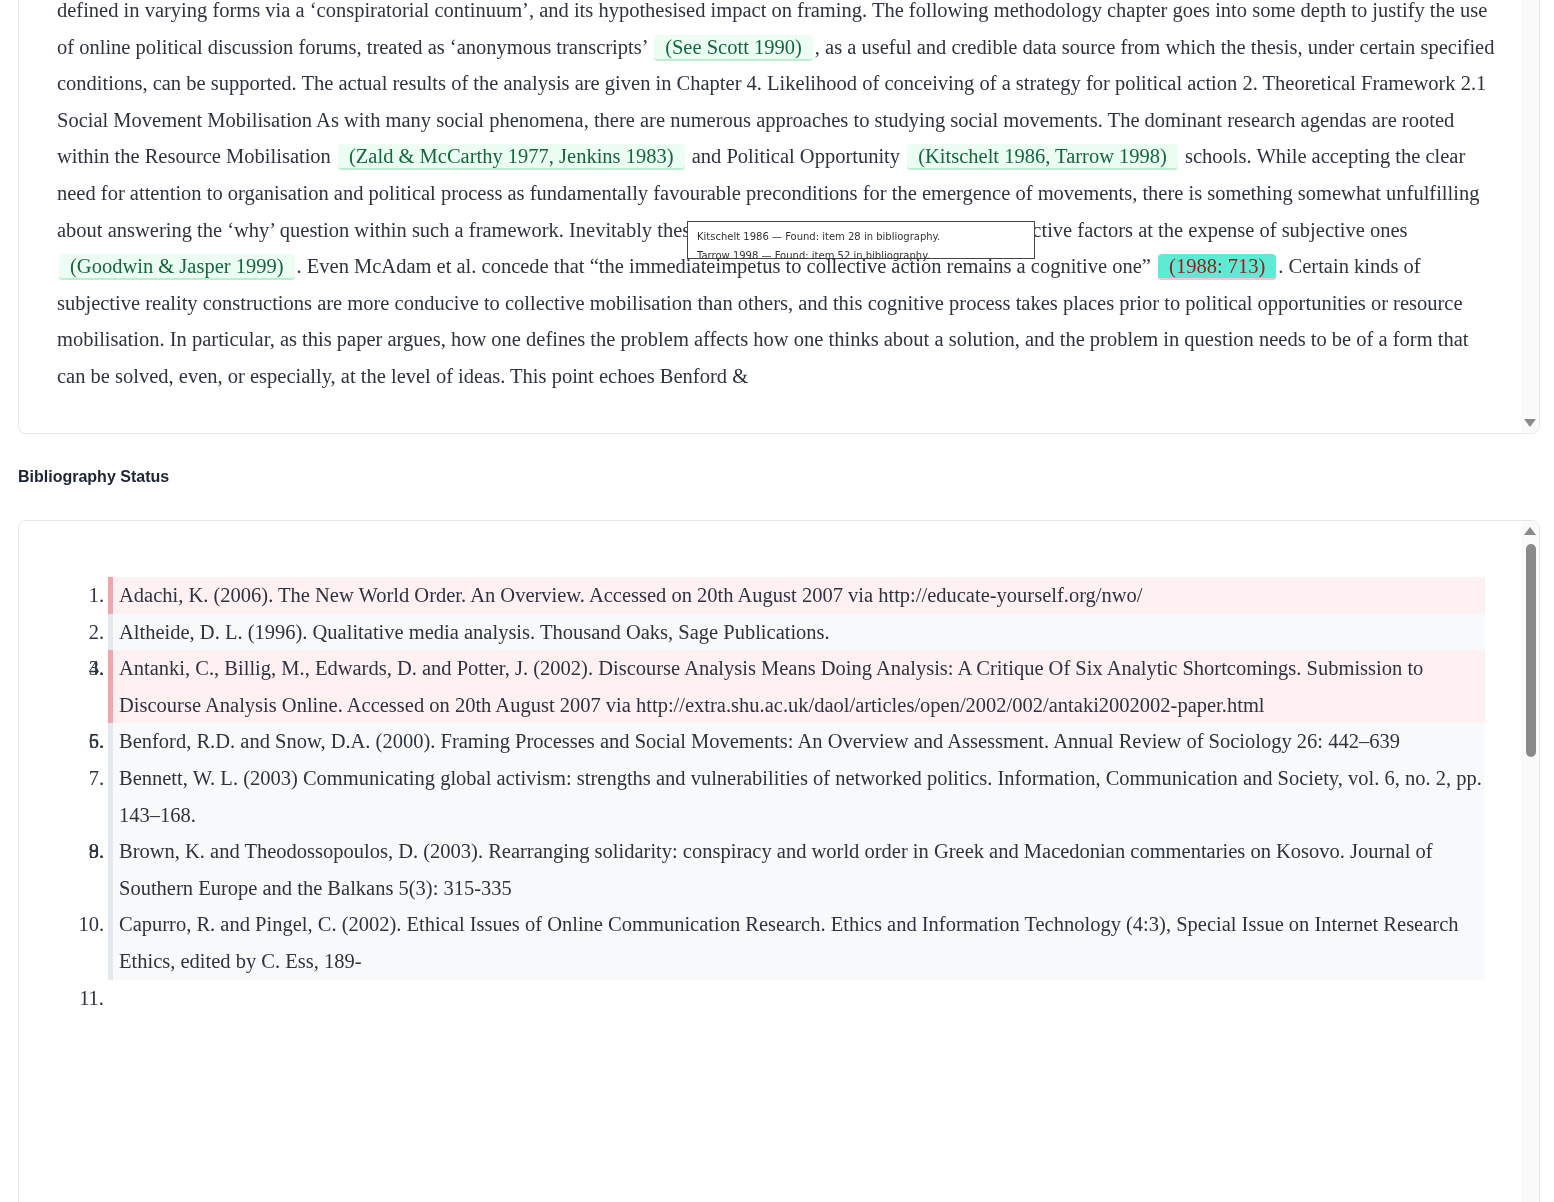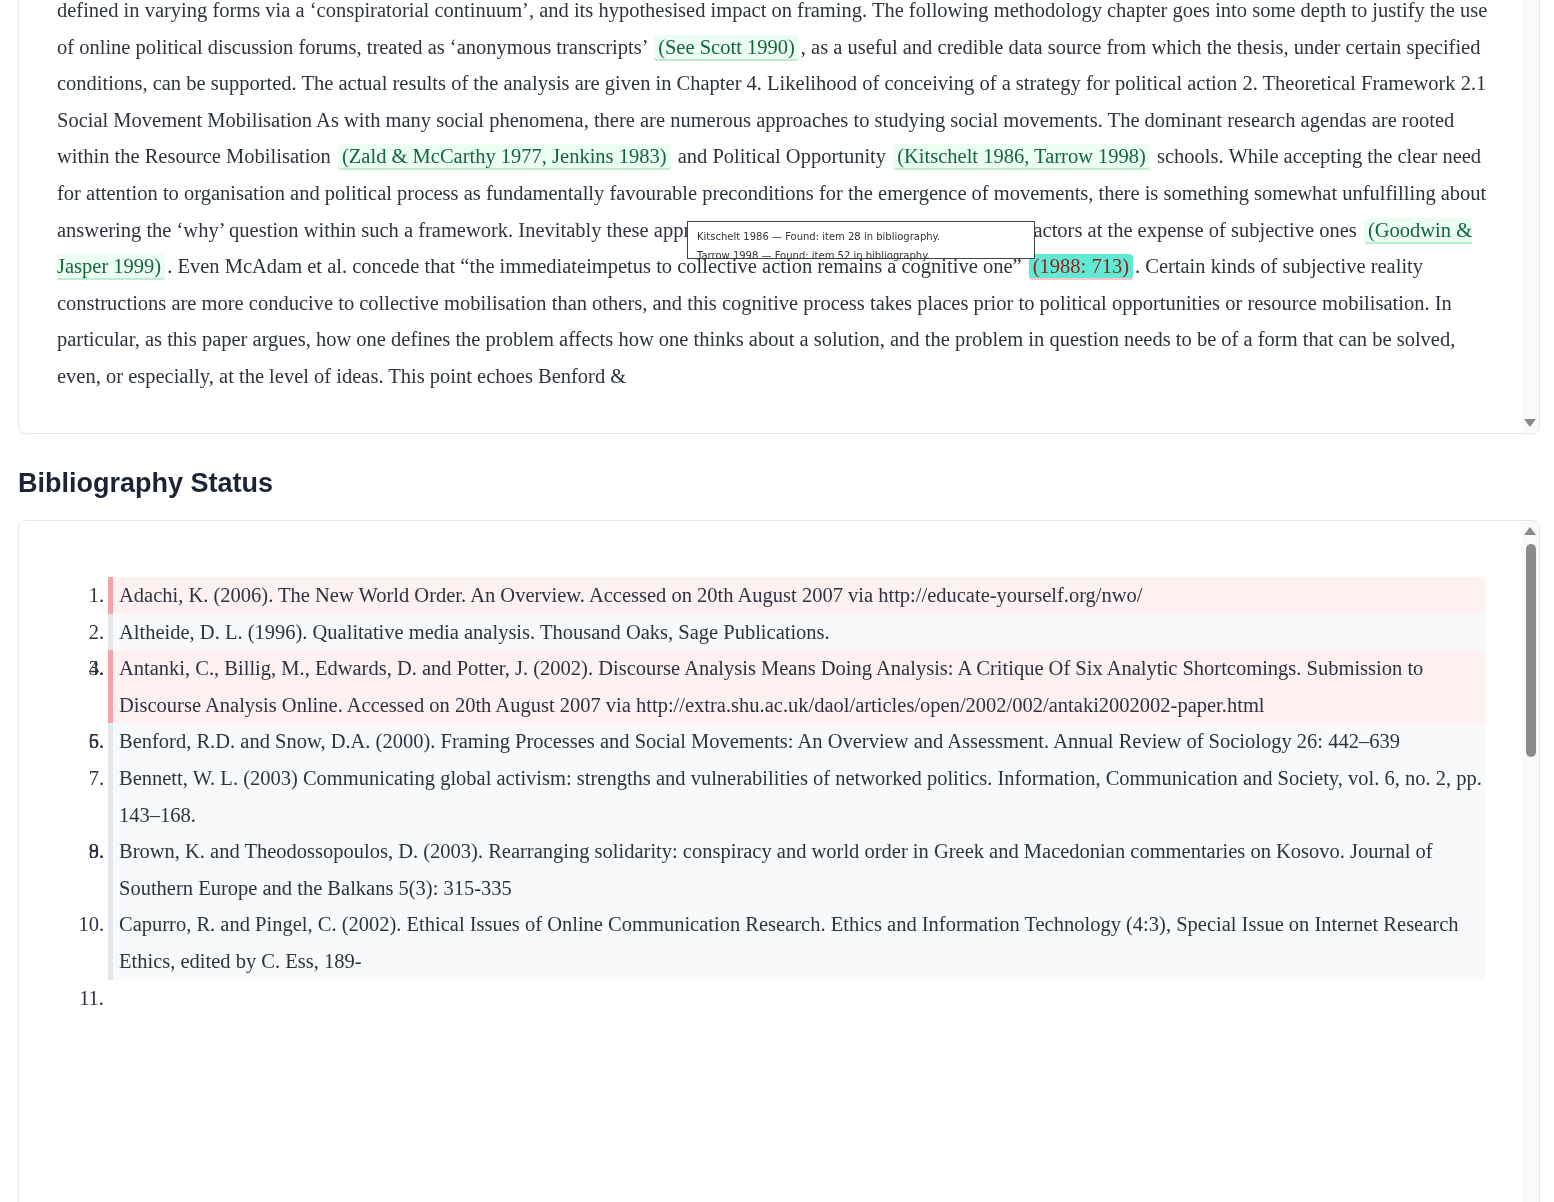--- a/index.html
+++ b/index.html
@@ -19,21 +19,21 @@
     overflow: hidden;
     background: #fff;
   }
   .text-body {
     position: absolute; left: 38px; top: 12px; width: 1440px;
     font-size: 19px; line-height: 36.6px;
     font-family: "Liberation Serif", "DejaVu Serif", serif;
     font-size: 20.5px;
   }
   .cite {
-    border-radius: 4px; padding: 1px 4px; margin: 12px 2px;
+    border-radius: 4px; padding: 1px 11px; margin: 12px 2px;
   }
   .cite.found { background: #ecfdf3; color: #14663b; border-bottom: 2px solid #bdeccf; }
   .cite.missing { background: #5eead4; color: #9b1c1c; border-bottom: 2px solid #f7c6cb; }
   .scroll-track-v {
     position: absolute; right: 0; top: 0; width: 18px; height: 100%;
     background: #fafafa;
   }
   .scroll-arrow {
     position: absolute; left: 3px; width: 0; height: 0;
     border-left: 6px solid transparent; border-right: 6px solid transparent;
@@ -45,21 +45,21 @@
     width: 348px; height: 38px;
     background: #fff; border: 1px solid #444;
     font-family: "DejaVu Sans", sans-serif; font-size: 10px;
     color: #333; box-sizing: border-box; padding: 5px 9px;
     line-height: 19px; white-space: nowrap;
     z-index: 5;
   }
   .section-title {
     position: absolute; left: 18px; top: 468px;
     font-family: "Liberation Sans", "DejaVu Sans", sans-serif;
-    font-weight: bold; font-size: 27px; color: #1b2335;
+    font-weight: bold; font-size: 16px; color: #1b2335;
     margin: 0;
   }
   .bib-panel {
     position: absolute; left: 18px; top: 520px;
     width: 1522px; height: 700px;
     border: 1px solid #e3e8ef; border-radius: 8px;
     box-sizing: border-box; overflow: hidden; background: #fff;
   }
   .bib-list {
     position: absolute; left: 0; top: 56px; width: 1466px;

